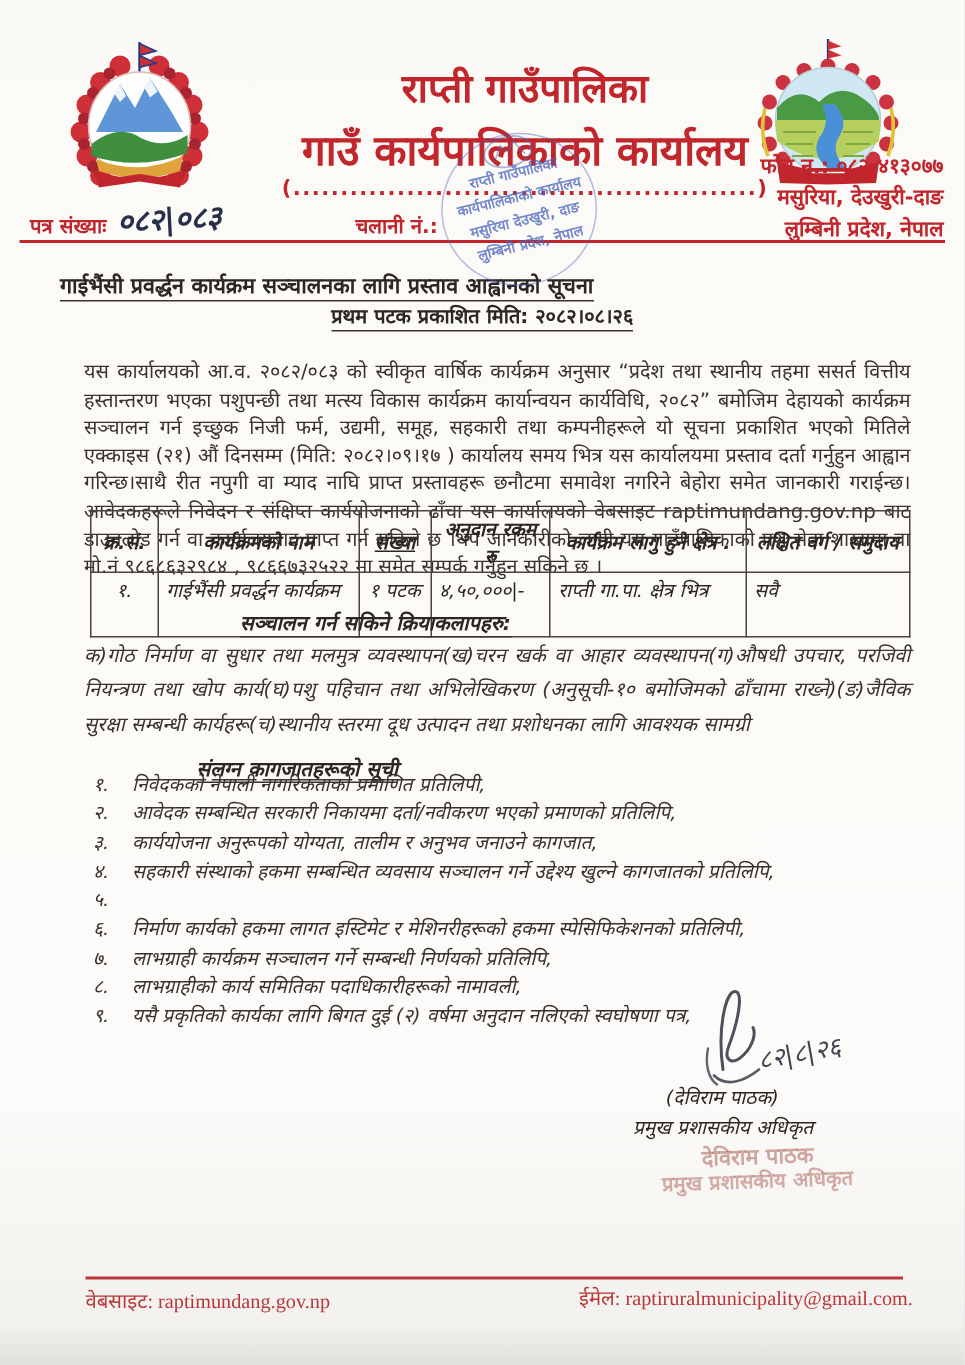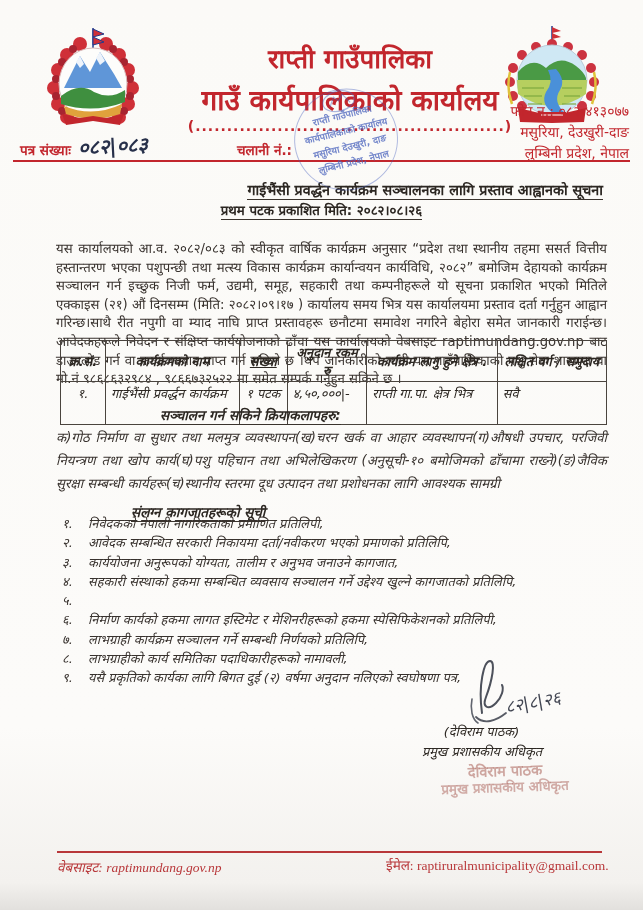--- a/index.html
+++ b/index.html
@@ -8,33 +8,33 @@
     background:linear-gradient(180deg,#fbfaf7 0%, #fcfbf9 80%, #f3f1ee 97%, #e2e0dd 100%);
     overflow:hidden;
     font-family:"DejaVu Sans",sans-serif;
     color:#38322e;
   }
   .abs{position:absolute;}
   
   .muni-name{top:40px;left:150px;width:400px;text-align:center;font-size:26px;font-weight:bold;color:#c2262d;}
   .office-name{top:80px;left:130px;width:440px;text-align:center;font-size:28px;font-weight:bold;color:#c2262d;}
   .dots{top:118px;left:170px;width:360px;text-align:center;font-size:14px;font-weight:bold;color:#c2262d;letter-spacing:1px;white-space:nowrap;overflow:hidden;}
-  .contact{top:101px;right:14px;width:230px;text-align:right;font-size:14px;font-weight:normal;color:#c2262d;line-height:21px;}
+  .contact{top:101px;right:14px;width:230px;text-align:right;font-size:14px;font-weight:bold;color:#c2262d;line-height:21px;}
   .letter-row{top:141px;left:20px;font-size:13.5px;font-weight:bold;color:#c2262d;}
   .letter-val{top:132px;left:78px;font-size:20px;color:#27304a;transform:rotate(-3deg);font-style:italic;font-weight:600;}
   .dispatch{top:141px;left:237px;font-size:13.5px;font-weight:bold;color:#c2262d;}
   .red-rule{top:160px;left:13px;width:617px;height:2px;background:#c2262d;}
   
   .stamp{top:86px;left:278px;width:140px;height:106px;transform:rotate(-14deg);z-index:5;opacity:.75;pointer-events:none;}
   .stamp .ring{position:absolute;top:2px;left:16px;width:102px;height:100px;border:1.5px solid rgba(70,95,190,.55);border-radius:50%;}
   .stamp .sline{position:absolute;width:140px;text-align:center;font-size:9.5px;color:#4a63bd;font-weight:bold;white-space:nowrap;}
   .stamp .s1{top:22px;} .stamp .s2{top:38px;} .stamp .s3{top:54px;} .stamp .s4{top:70px;}
   .stamp svg{position:absolute;top:0px;left:48px;}
   
-  .title{top:180px;left:40px;width:563px;text-align:right;font-size:14.3px;font-weight:bold;color:#2c2722;}
+  .title{top:180px;left:40px;width:563px;text-align:left;font-size:14.3px;font-weight:bold;color:#2c2722;}
   .title span,.subtitle span{border-bottom:1.5px solid #3a332d;padding-bottom:1px;}
   .subtitle{top:201px;left:40px;width:563px;text-align:center;font-size:13.3px;font-weight:bold;color:#2c2722;}
   .body-par{top:220px;left:56px;width:551px;font-size:13.2px;line-height:18.6px;text-align:justify;margin-top:20px;}
   
   table.grid{position:absolute;top:340px;left:60px;width:547px;border-collapse:collapse;table-layout:fixed;font-size:12.8px;color:#2c2722;}
   table.grid th,table.grid td{border:1.2px solid #4a443e;padding:2px 5px;font-style:italic;}
   table.grid th{font-weight:bold;text-align:center;height:20px;}
   table.grid td{vertical-align:top;height:38px;}
   .c0{width:7.2%;} .c1{width:25.5%;} .c2{width:7.8%;text-decoration:underline;} .c3{width:14.3%;margin-left:44px;} .c4{width:24.8%;} .c5{width:20.4%;}
   td.ctr{text-align:center;}
@@ -47,21 +47,21 @@
   .doc-item .num{width:26px;flex:none;}
   
   .sig-svg{top:655px;left:468px;}
   .sig-note{top:690px;left:505px;font-size:17px;color:#2e3340;transform:rotate(-10deg);font-style:italic;opacity:.9;}
   .sig-name{top:722px;left:424px;width:115px;text-align:center;font-size:12.8px;font-style:italic;color:#2c2722;}
   .sig-desig{top:742px;left:412px;width:140px;text-align:center;font-size:12.8px;font-style:italic;color:#2c2722;}
   .stamp-name{top:760px;left:440px;width:130px;text-align:center;font-size:14.5px;font-weight:bold;color:rgba(170,96,88,.55);transform:rotate(-2deg);}
   .stamp-desig{top:778px;left:415px;width:180px;text-align:center;font-size:13.5px;font-weight:bold;color:rgba(170,96,88,.5);transform:rotate(-2deg);}
   
   .foot-rule{top:851px;left:57px;width:545px;height:1.5px;background:#b8373a;}
-  .foot-web{top:858px;left:57px;font-size:13.5px;color:#b8373a;font-family:"Liberation Serif","DejaVu Sans",serif;font-style:italic;}
+  .foot-web{top:858px;left:57px;font-size:13.5px;color:#b8373a;font-family:"Liberation Serif","DejaVu Sans",serif;}
   .foot-mail{top:856px;left:386px;font-size:13.5px;color:#b8373a;font-family:"Liberation Serif","DejaVu Sans",serif;}
 </style>
 </head>
 <body>
 
 <div class="page">
 
   <svg class="abs" style="top:26px;left:34px;" width="118" height="112" viewBox="0 0 118 112">
 
     <g fill="#cf3038">

